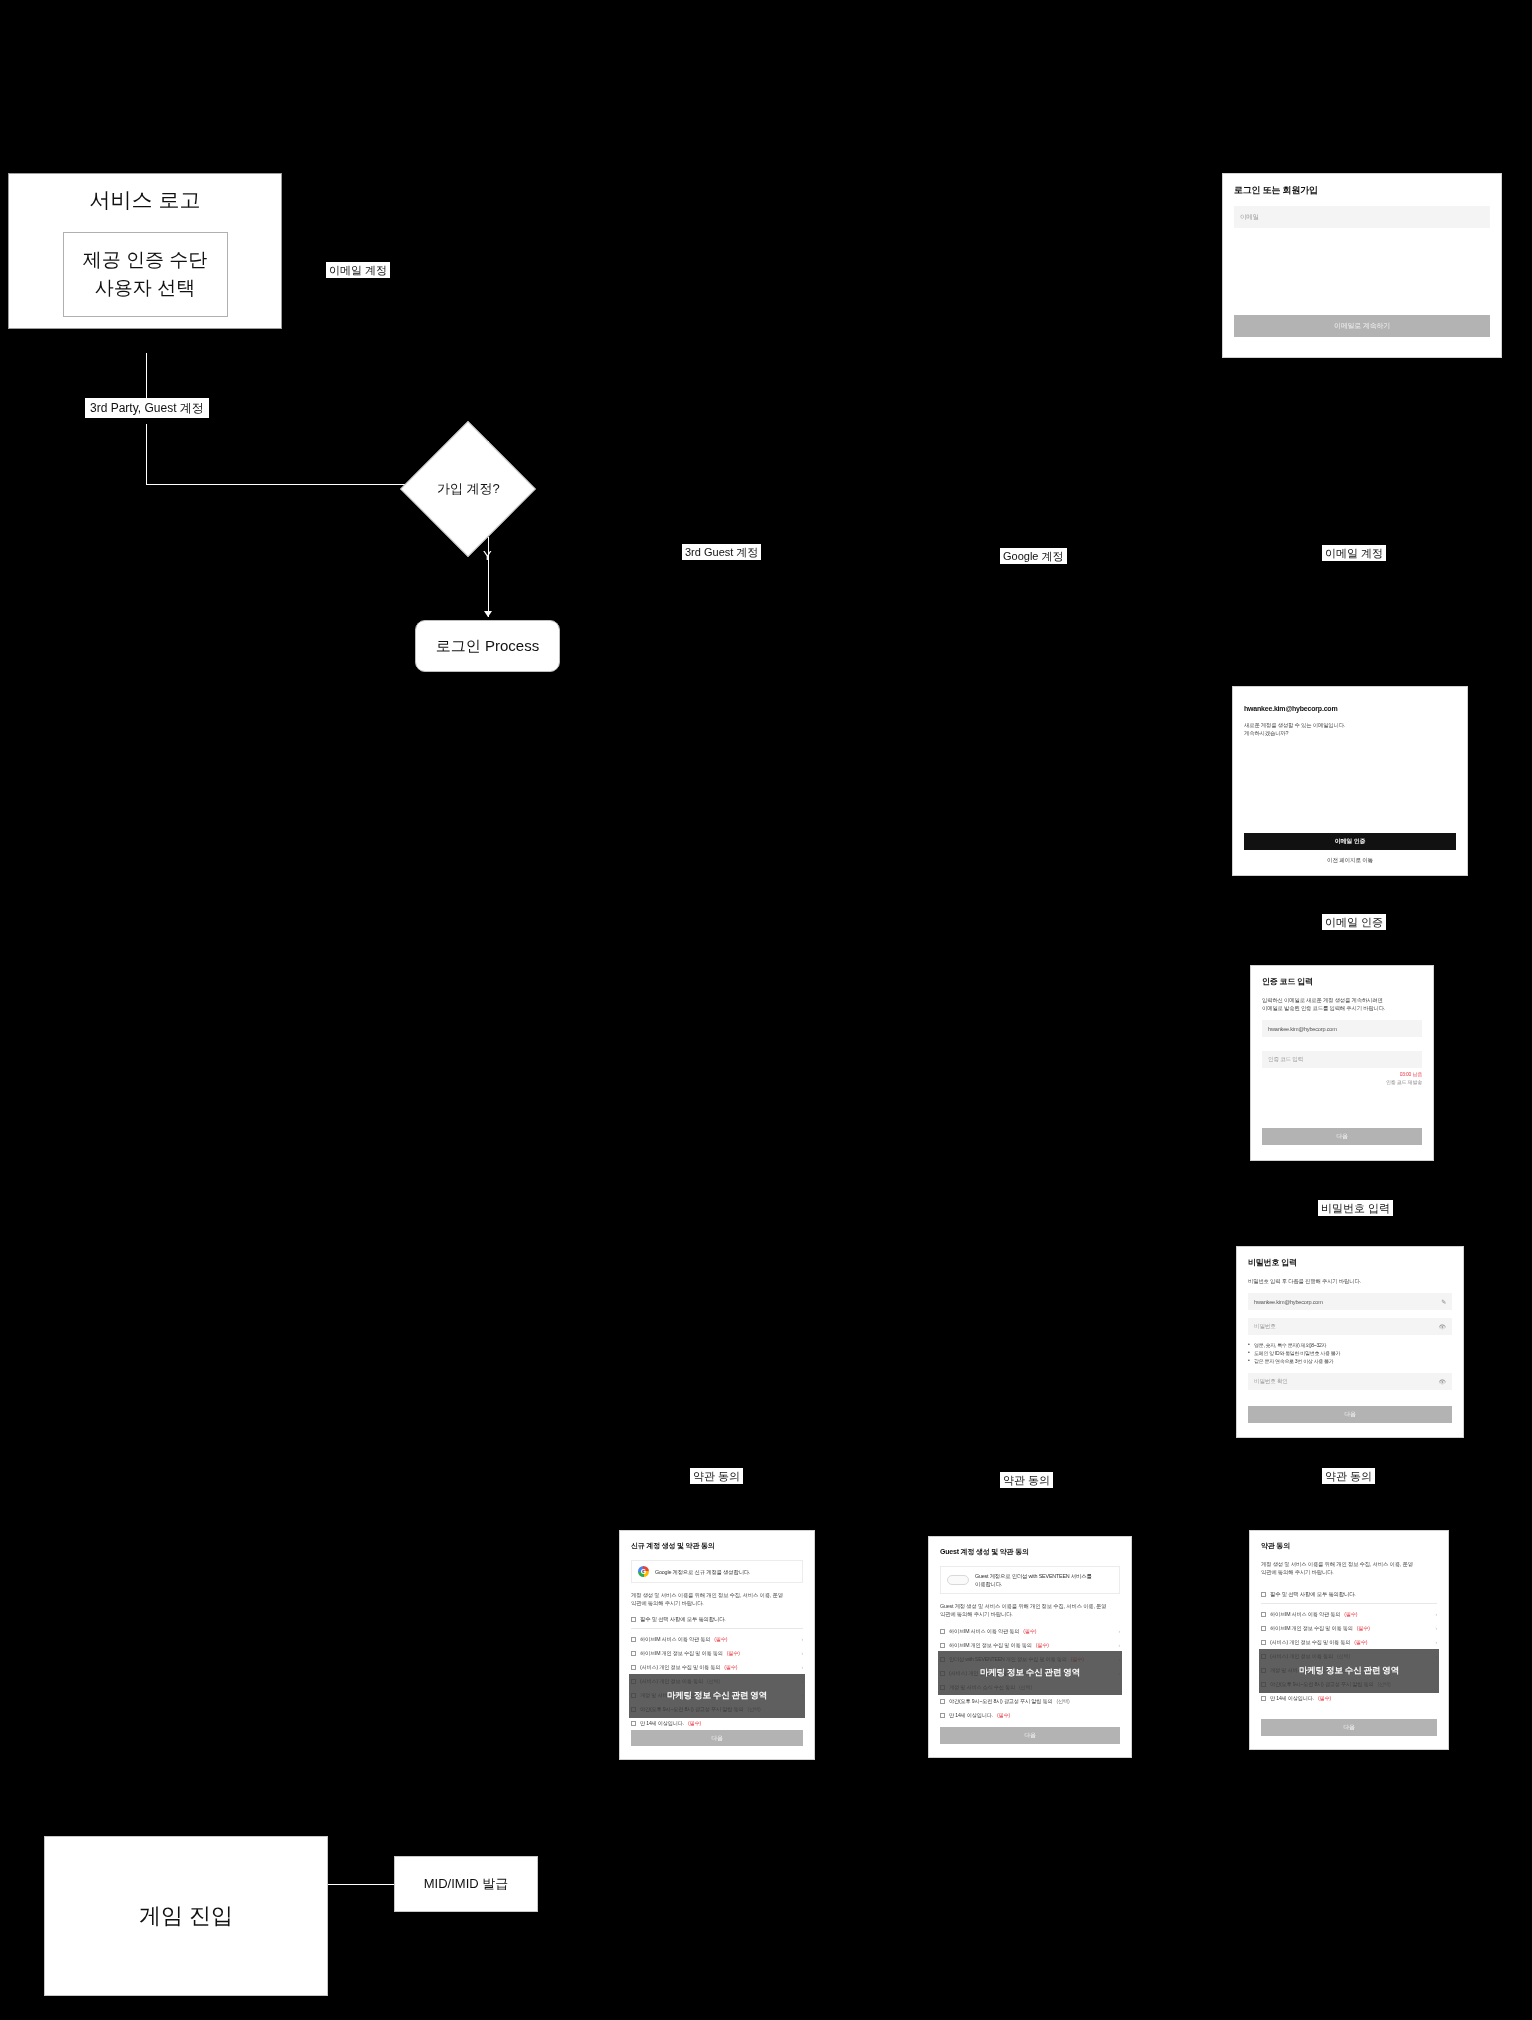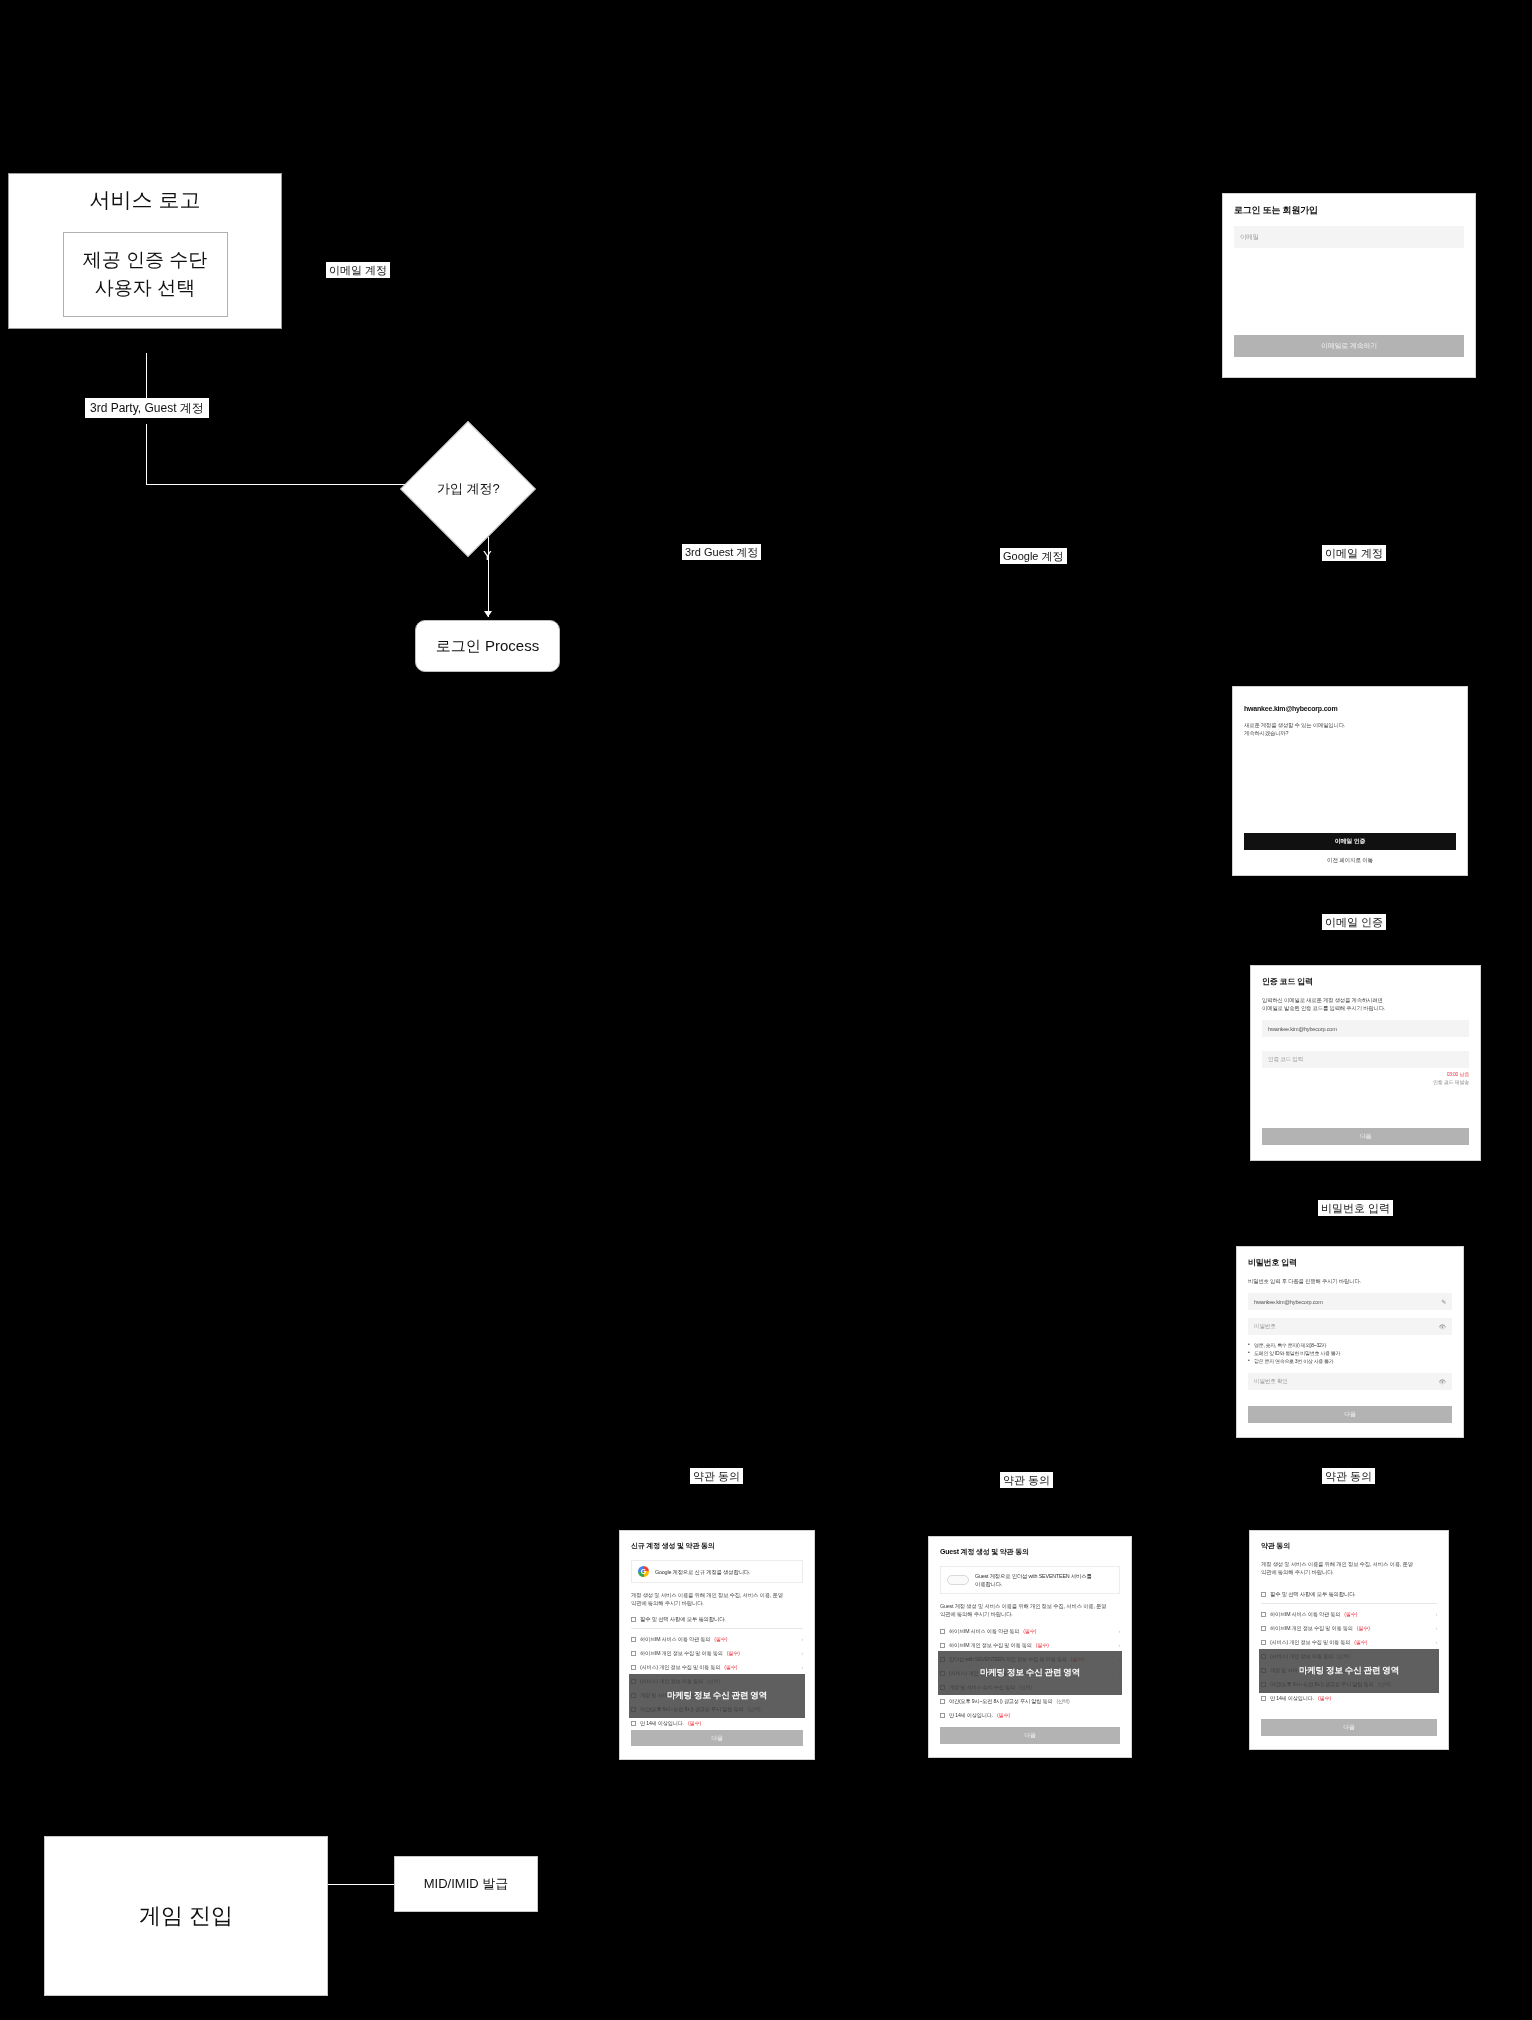--- a/index.html
+++ b/index.html
@@ -246,21 +246,21 @@
   <div class="edge-label" style="left:326px; top:262px;">이메일 계정</div>
   <div class="edge-label" style="left:682px; top:544px;">3rd Guest 계정</div>
   <div class="edge-label" style="left:1000px; top:548px;">Google 계정</div>
   <div class="edge-label" style="left:1322px; top:545px;">이메일 계정</div>
   <div class="edge-label" style="left:1322px; top:914px;">이메일 인증</div>
   <div class="edge-label" style="left:1318px; top:1200px;">비밀번호 입력</div>
   <div class="edge-label" style="left:690px; top:1468px;">약관 동의</div>
   <div class="edge-label" style="left:1000px; top:1472px;">약관 동의</div>
   <div class="edge-label" style="left:1322px; top:1468px;">약관 동의</div>
 
-  <div class="mock" style="left:1222px; top:173px; width:254px; height:185px;margin-top:20px;">
+  <div class="mock" style="left:1222px; top:173px; width:280px; height:185px;">
     <div class="flexcol">
       <div class="mock-title" style="font-size:9px;">로그인 또는 회원가입</div>
       <div class="mock-input" style="height:22px; font-size:6.5px;">
         <span>이메일</span>
       </div>
       <div class="spacer"></div>
       <div class="mock-btn btn-gray" style="height:22px; font-size:7px; font-weight:normal;">이메일로 계속하기</div>
       <div style="height:10px;"></div>
     </div>
   </div>
@@ -271,21 +271,21 @@
       <div style="height:8px;"></div>
       <div style="font-size:7px; font-weight:bold; margin-bottom:9px; letter-spacing:-0.2px;">hwankee.kim@hybecorp.com</div>
       <div class="mock-sub" style="margin:0;">새로운 계정을 생성할 수 있는 이메일입니다.</div>
       <div class="mock-sub">계속하시겠습니까?</div>
       <div class="spacer"></div>
       <div class="mock-btn btn-dark">이메일 인증</div>
       <div class="mock-link">이전 페이지로 이동</div>
     </div>
   </div>
 
-  <div class="mock" style="left:1250px; top:965px; width:231px; height:196px;">
+  <div class="mock" style="left:1250px; top:965px; width:184px; height:196px;">
     <div class="flexcol">
       <div class="mock-title">인증 코드 입력</div>
       <div class="mock-sub" style="margin:0;">입력하신 이메일로 새로운 계정 생성을 계속하시려면</div>
       <div class="mock-sub">이메일로 발송된 인증 코드를 입력해 주시기 바랍니다.</div>
       <div class="mock-input">
         <span class="val">hwankee.kim@hybecorp.com</span>
       </div>
       <div style="height:14px;"></div>
       <div class="mock-input">
         <span>인증 코드 입력</span>

